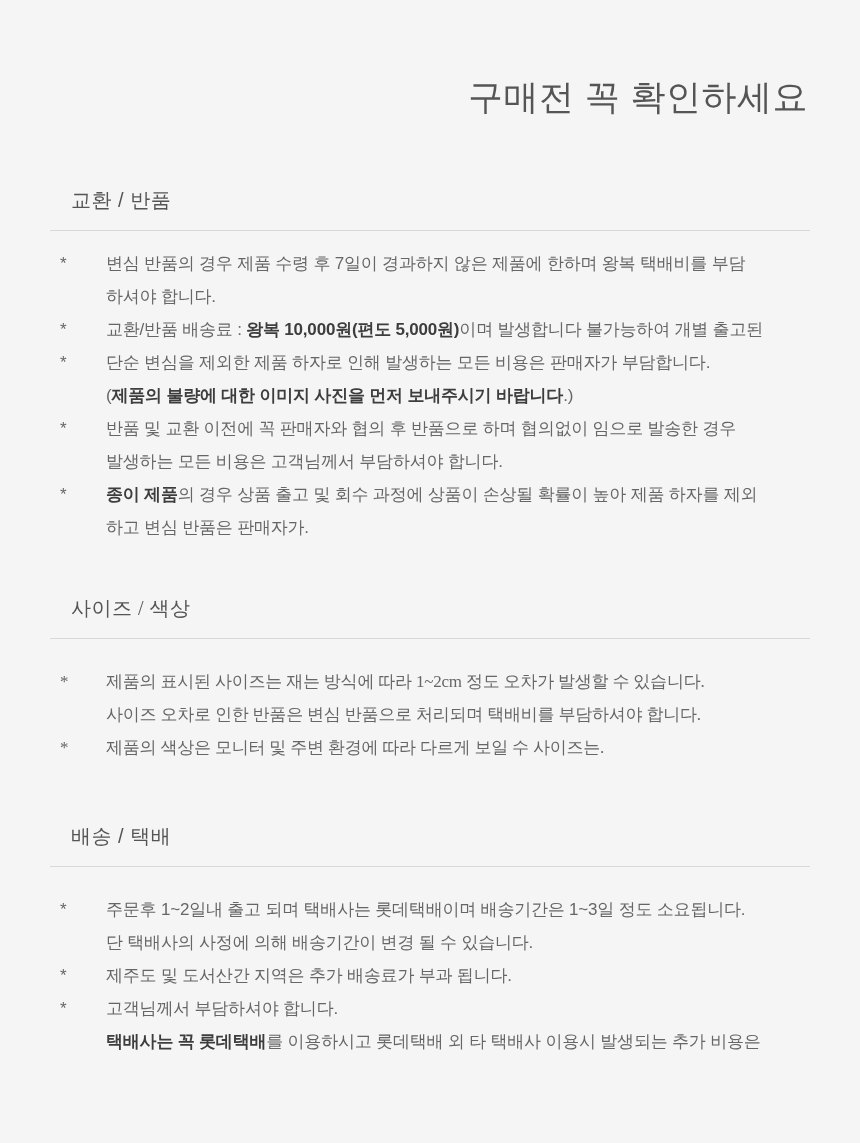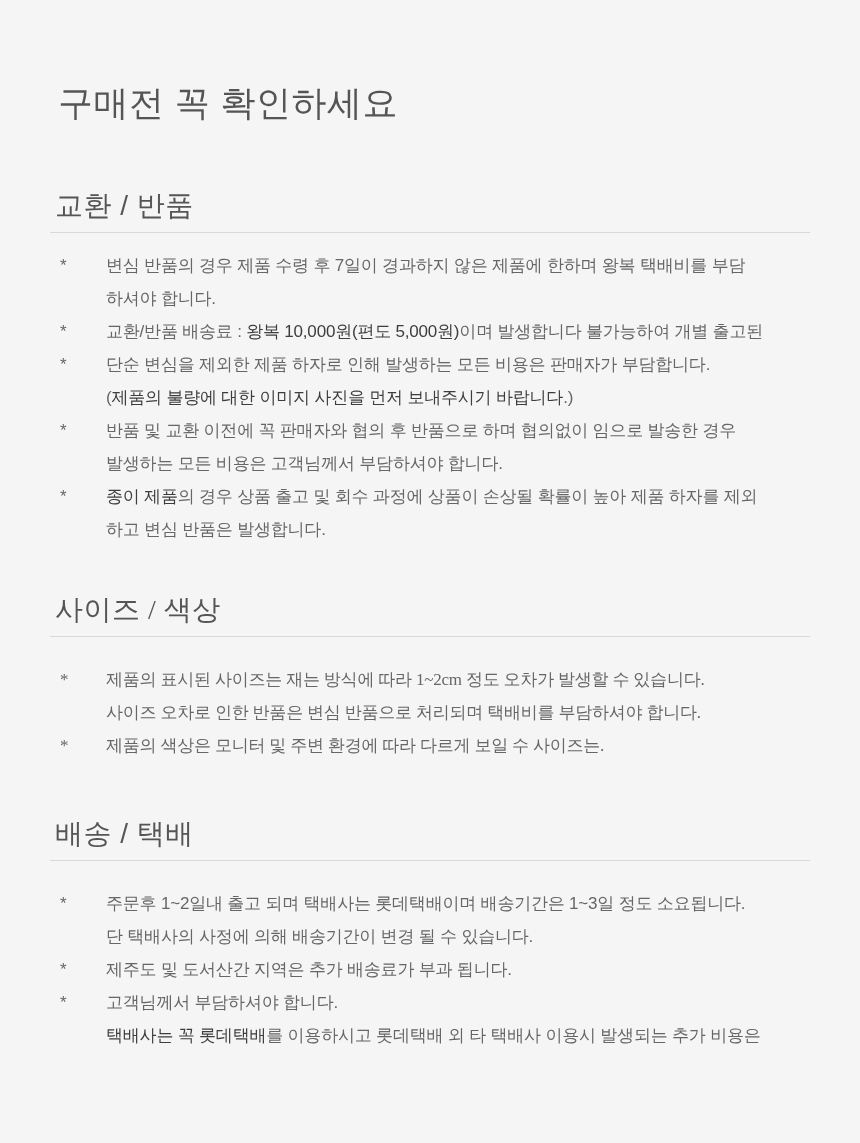--- a/index.html
+++ b/index.html
@@ -11,52 +11,52 @@
   }
   html,body{margin:0;padding:0;}
   body{
     width:860px;height:1143px;
     background:var(--bg);
     font-family:"Liberation Sans","DejaVu Sans",sans-serif;
     overflow:hidden;
   }
   .page{padding:0 50px;box-sizing:border-box;}
   .page-title{
-    margin:8px;padding-top:74px;
-    text-align:left;
+    margin:2px;padding-top:74px;
+    text-align:right;
     font-size:35px;line-height:42px;font-weight:500;
     letter-spacing:0.5px;
     color:var(--heading);
   }
   section{display:block;}
   .sec-0{margin-top:68px;}
   .sec-1{margin-top:50px;font-family:Liberation Serif, serif;}
   .sec-2{margin-top:58px;}
   .sec-heading{
-    margin:0;padding-left:5px;
-    font-size:28px;line-height:28px;font-weight:400;
+    margin:16px;padding-left:5px;
+    font-size:20px;line-height:28px;font-weight:400;
     letter-spacing:0.5px;
     color:var(--heading);
   }
   .divider{height:1px;background:var(--divider);margin-top:12px;}
   .items{margin-top:16px;}
   .sec-1 .items,.sec-2 .items{margin-top:26px;}
   .item{display:flex;align-items:flex-start;padding-left:10px;}
   .star{
     flex:0 0 18px;width:18px;
     font-size:17px;line-height:33px;
     color:var(--body);
   }
   .txt{
     font-size:17px;line-height:33px;
     color:var(--body);
     letter-spacing:-0.2px;
   }
   .line{min-height:33px;margin-left:28px;}
-  .b{font-weight:400;color:var(--bold);}
+  .b{font-weight:700;color:var(--bold);}
 </style>
 </head>
 <body>
 
 <div class="page">
 
   <h1 class="page-title">구매전 꼭 확인하세요</h1>
 
   <section class="sec-0">
     <h2 class="sec-heading">교환 / 반품</h2>
@@ -86,21 +86,21 @@
           <span class="star">*</span>
           <div class="txt">
             <div class="line"><span>반품 및 교환 이전에 꼭 판매자와 협의 후 반품으로 하며 협의없이 임으로 발송한 경우</span></div>
             <div class="line"><span>발생하는 모든 비용은 고객님께서 부담하셔야 합니다.</span></div>
           </div>
         </div>
         <div class="item">
           <span class="star">*</span>
           <div class="txt">
             <div class="line"><span class="b">종이 제품</span><span>의 경우 상품 출고 및 회수 과정에 상품이 손상될 확률이 높아 제품 하자를 제외</span></div>
-            <div class="line"><span>하고 변심 반품은 발생합니다.</span></div>
+            <div class="line"><span>하고 변심 반품은 판매자가.</span></div>
           </div>
         </div>
       </div>
   </section>
 
   <section class="sec-1">
     <h2 class="sec-heading">사이즈 / 색상</h2>
     <div class="divider"></div>
     <div class="items">
         <div class="item">

